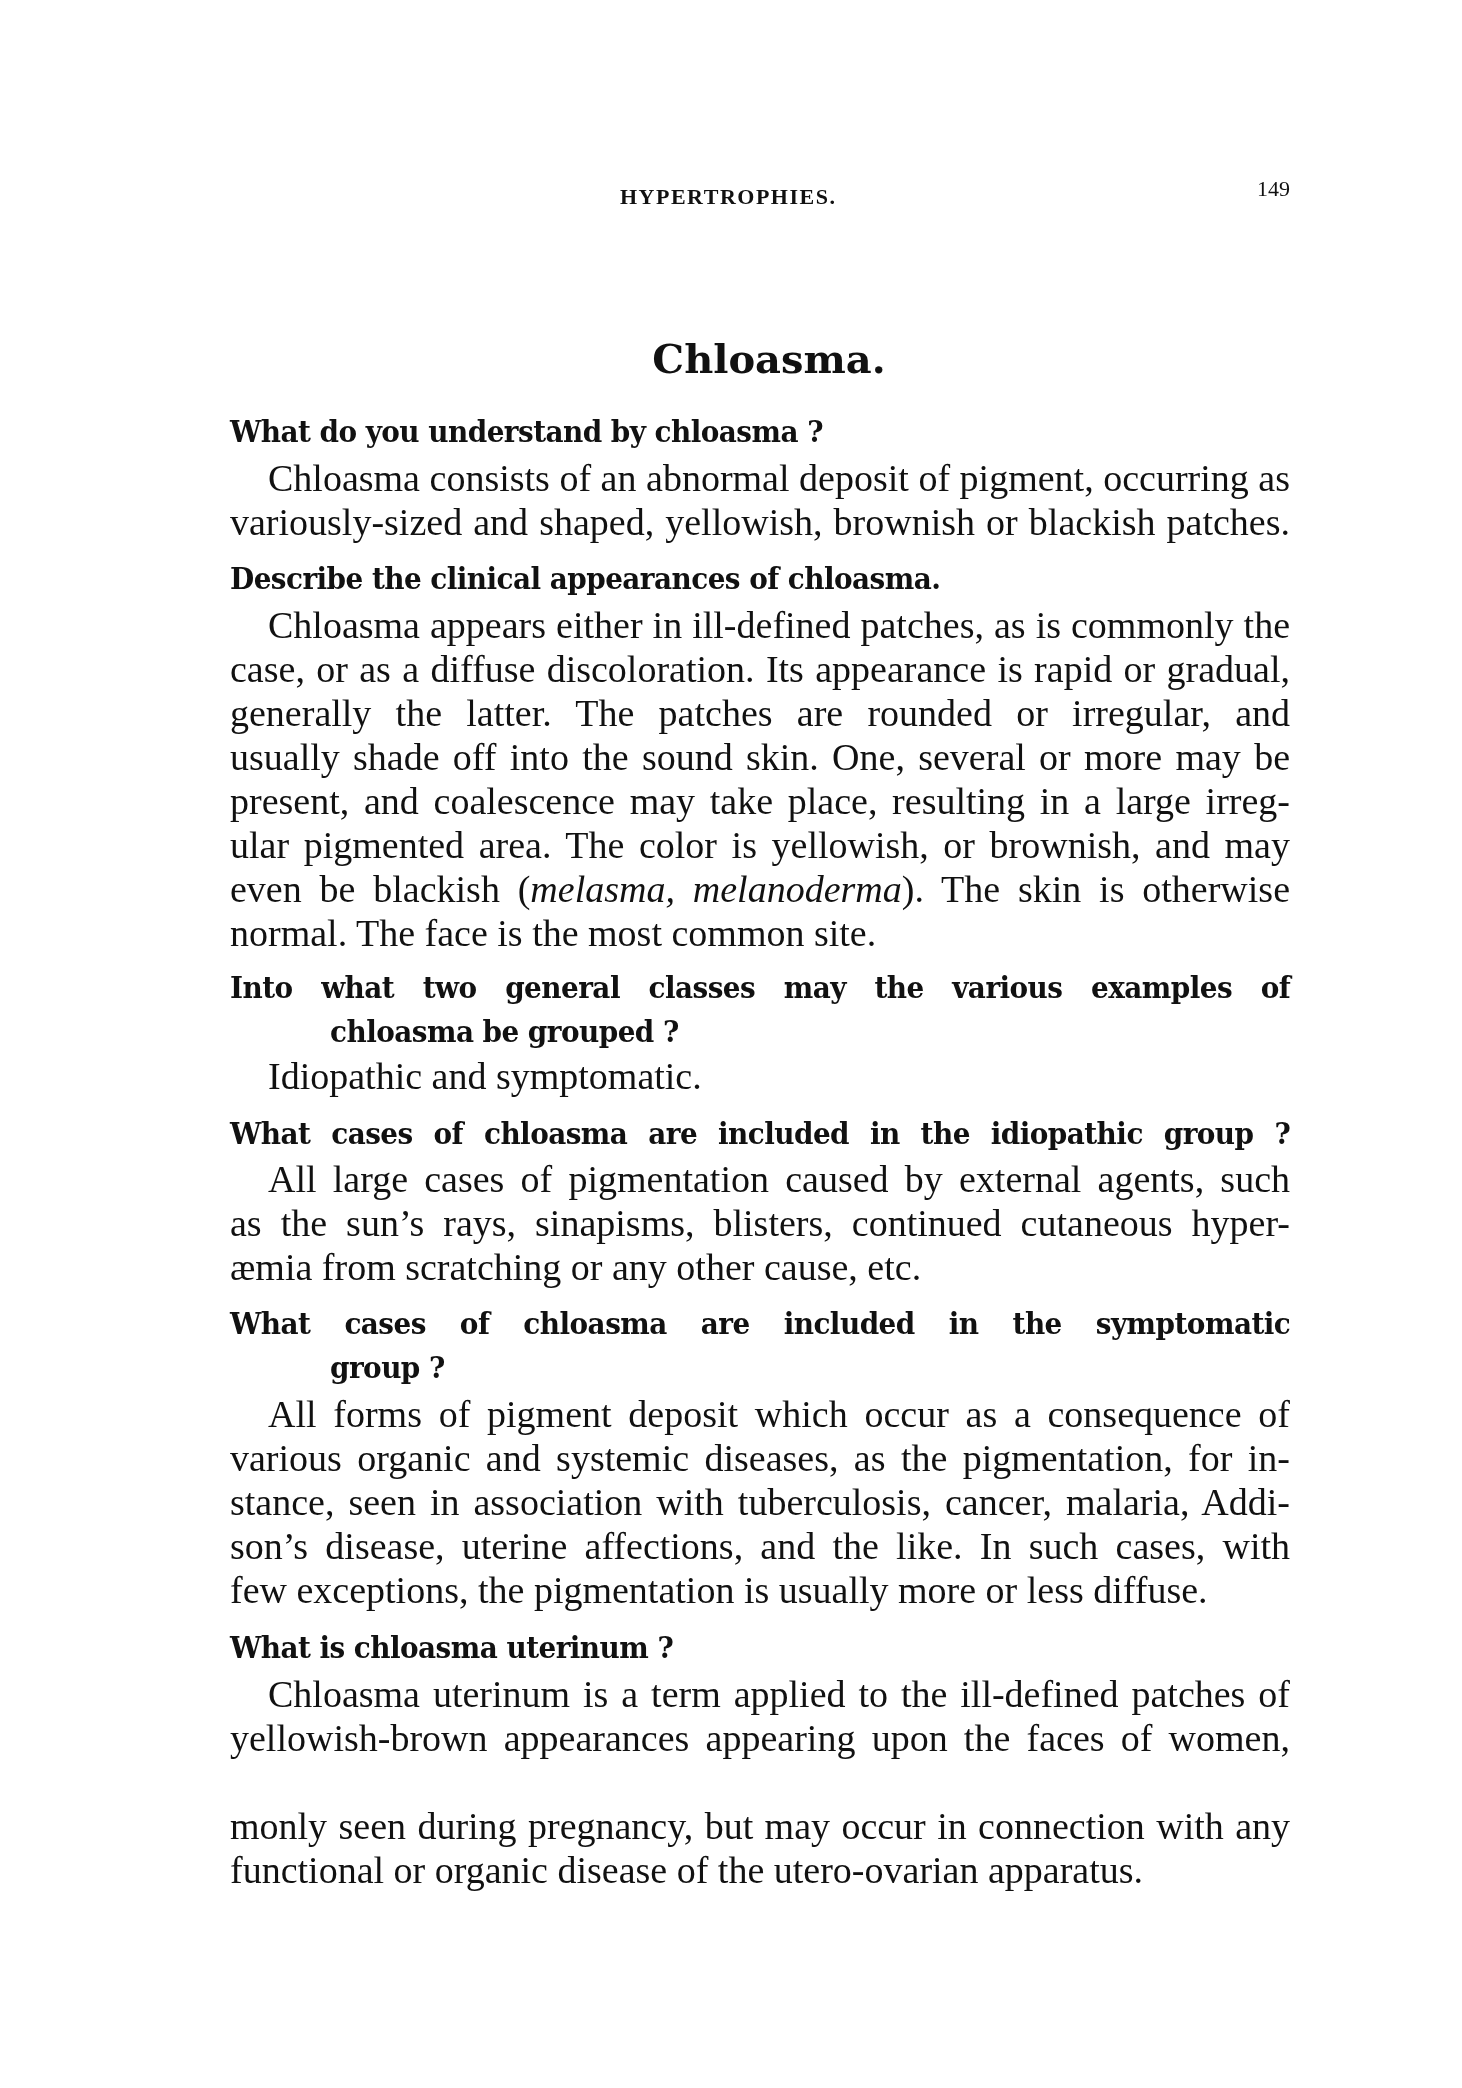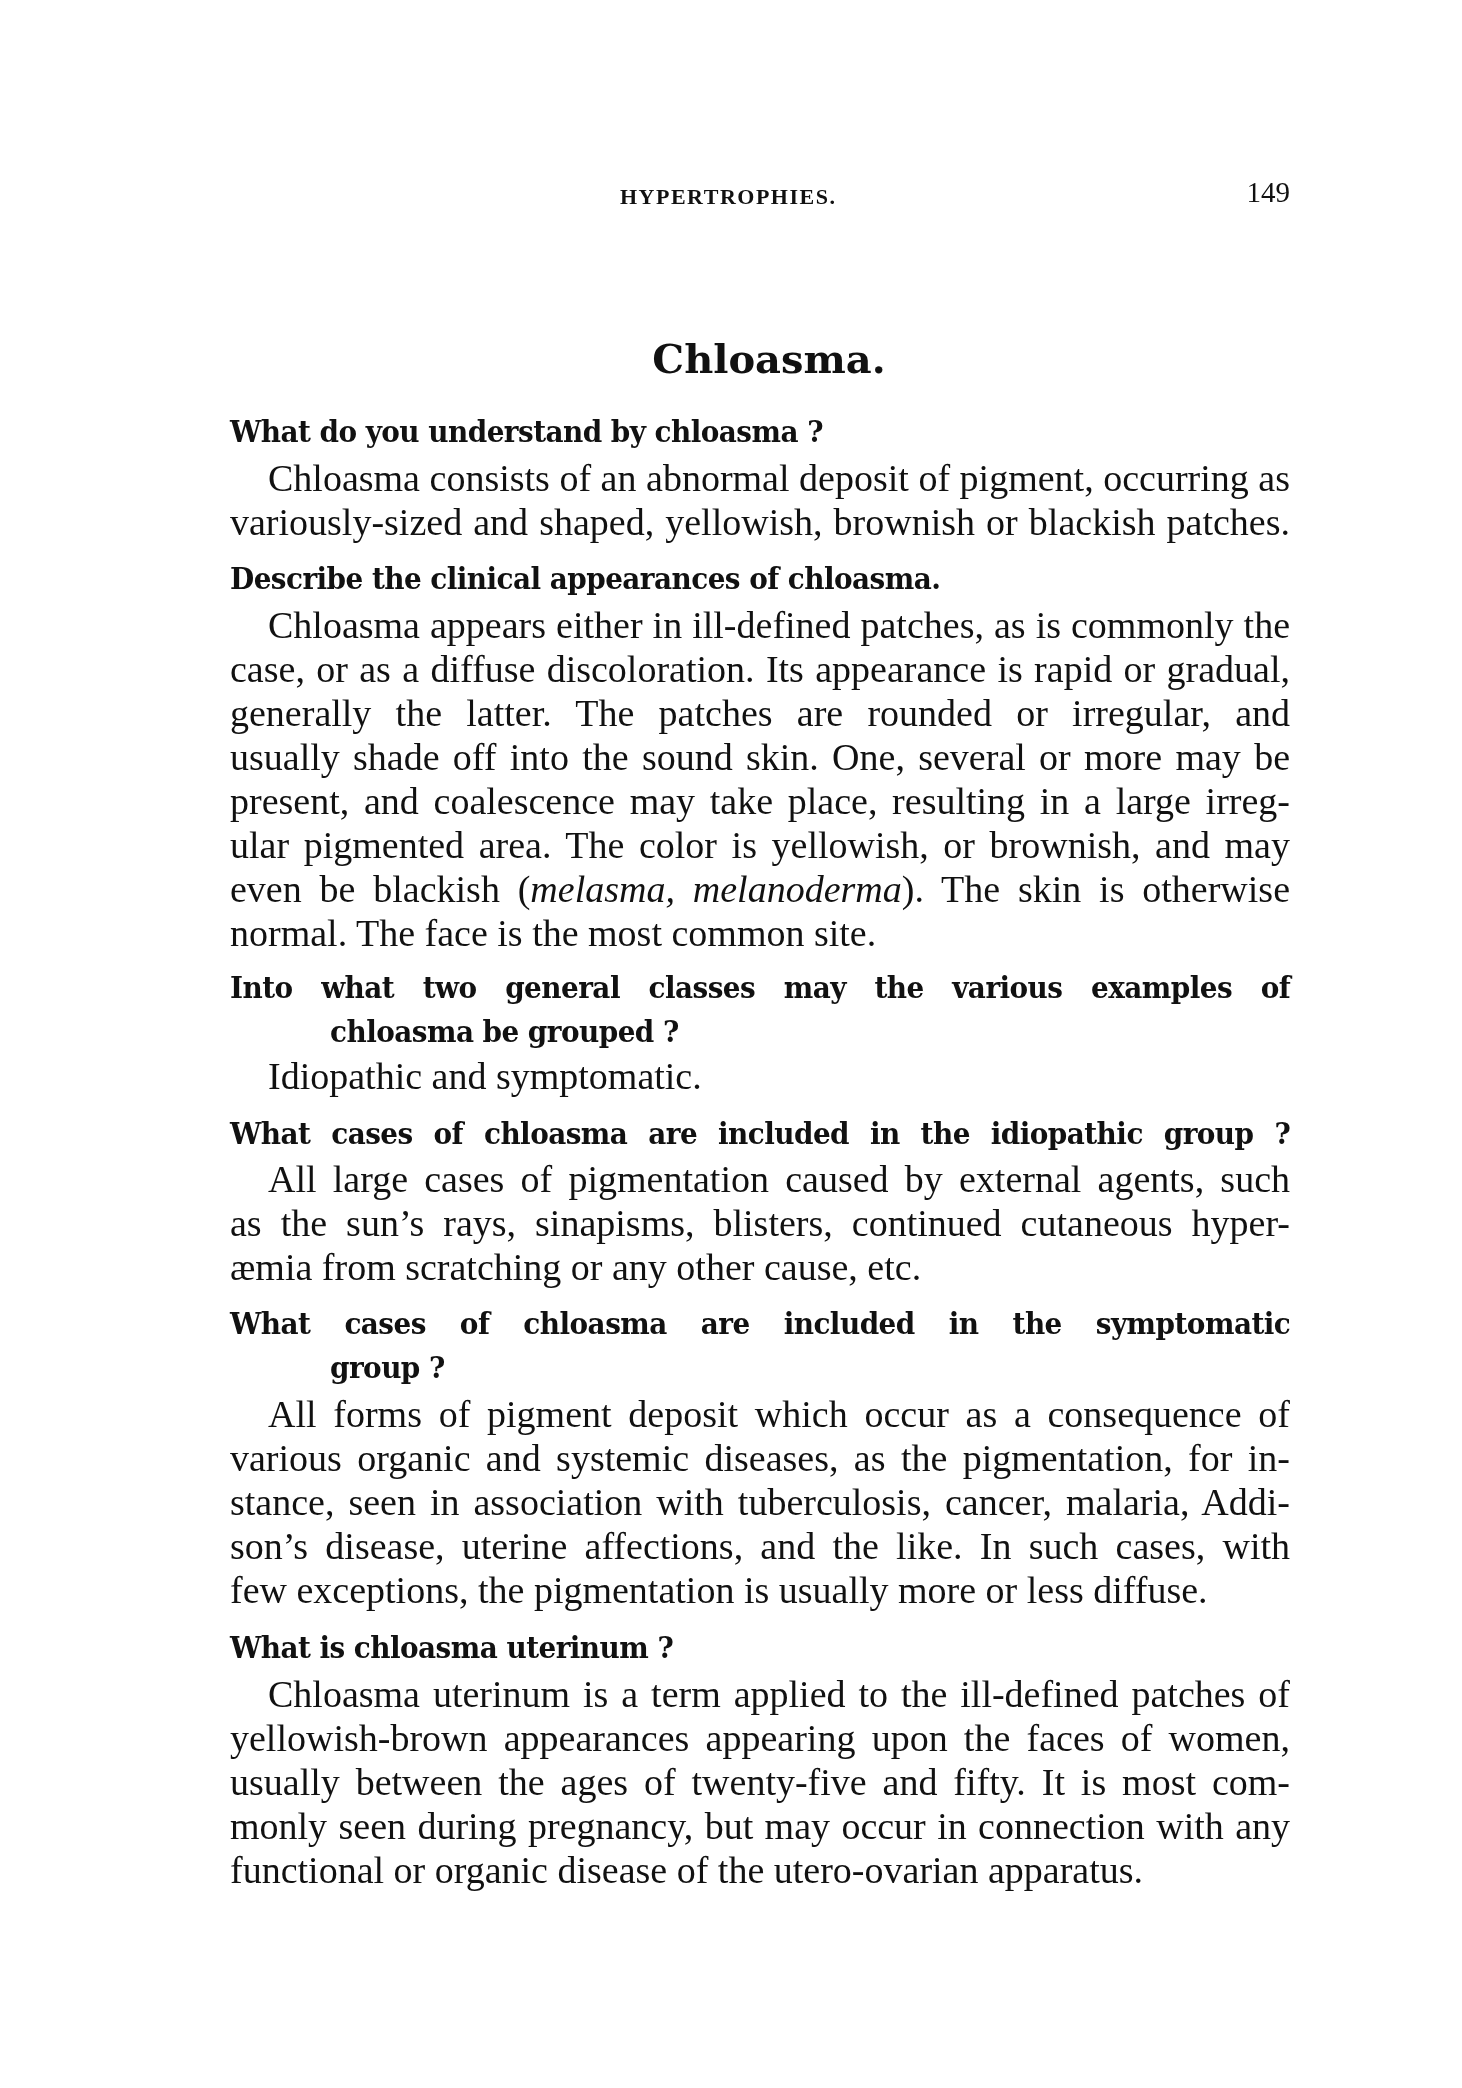--- a/index.html
+++ b/index.html
@@ -1,20 +1,20 @@
 <!DOCTYPE html>
 <html><head>
 <meta charset="utf-8">
 <style>
   html, body { margin: 0; padding: 0; background: #ffffff; }
   body { width: 1462px; height: 2088px; position: relative; overflow: hidden; color: #111; }
   .page { position: absolute; left: 0; top: 0; width: 1462px; height: 2088px; }
   .running-head { position: absolute; top: 176px; left: 230px; width: 1060px; height: 40px; }
   .rh-title { position: absolute; left: 390px; top: 8px; font-family: "Liberation Serif", serif; font-size: 22px; letter-spacing: 1.5px; font-weight: bold; }
-  .rh-page { position: absolute; right: 0; top: 0; font-family: "Liberation Serif", serif; font-size: 29px; }
+  .rh-page { position: absolute; right: 0; top: 0; font-family: "Liberation Serif", serif; font-size: 22px; }
   .chapter-title { position: absolute; top: 335px; left: 0; width: 1462px; text-align: center; font-family: "DejaVu Serif", serif; font-weight: bold; font-size: 40px; padding-left: 76px; box-sizing: border-box; }
   .line { position: absolute; left: 230px; width: 1060px; white-space: nowrap; font-family: "Liberation Serif", serif; font-size: 38px; line-height: 44px; text-align: justify; text-align-last: justify; }
   .line.last { text-align-last: left; }
   .line.indent { left: 268px; width: 1022px; }
   .line.hang { left: 330px; width: 960px; }
   .q { font-family: "DejaVu Serif", serif; font-weight: bold; font-size: 30px; letter-spacing: -0.6px; transform: scaleX(0.93); transform-origin: left center; width: 1140px; }
   .q.last { text-align-last: left; }
   .q.hang { left: 330px; width: 1030px; }
   em { font-style: italic; }
 </style>
@@ -57,17 +57,16 @@
   <div class="line q hang last" style="top:1346px">group ?</div>
   <div class="line indent" style="top:1392px">All forms of pigment deposit which occur as a consequence of</div>
   <div class="line" style="top:1436px">various organic and systemic diseases, as the pigmentation, for in-</div>
   <div class="line" style="top:1480px">stance, seen in association with tuberculosis, cancer, malaria, Addi-</div>
   <div class="line" style="top:1524px">son’s disease, uterine affections, and the like.  In such cases, with</div>
   <div class="line last" style="top:1568px">few exceptions, the pigmentation is usually more or less diffuse.</div>
 
   <div class="line q last" style="top:1626px">What is chloasma uterinum ?</div>
   <div class="line indent" style="top:1672px">Chloasma uterinum is a term applied to the ill-defined patches of</div>
   <div class="line" style="top:1716px">yellowish-brown appearances appearing upon the faces of women,</div>
-  <div class="line" style="top:1760px">usually between the ages of twenty-five and fifty.  It is most com-</div>
   <div class="line" style="top:1804px">monly seen during pregnancy, but may occur in connection with any</div>
   <div class="line last" style="top:1848px">functional or organic disease of the utero-ovarian apparatus.</div>
 
 </div>
 
 </body></html>

